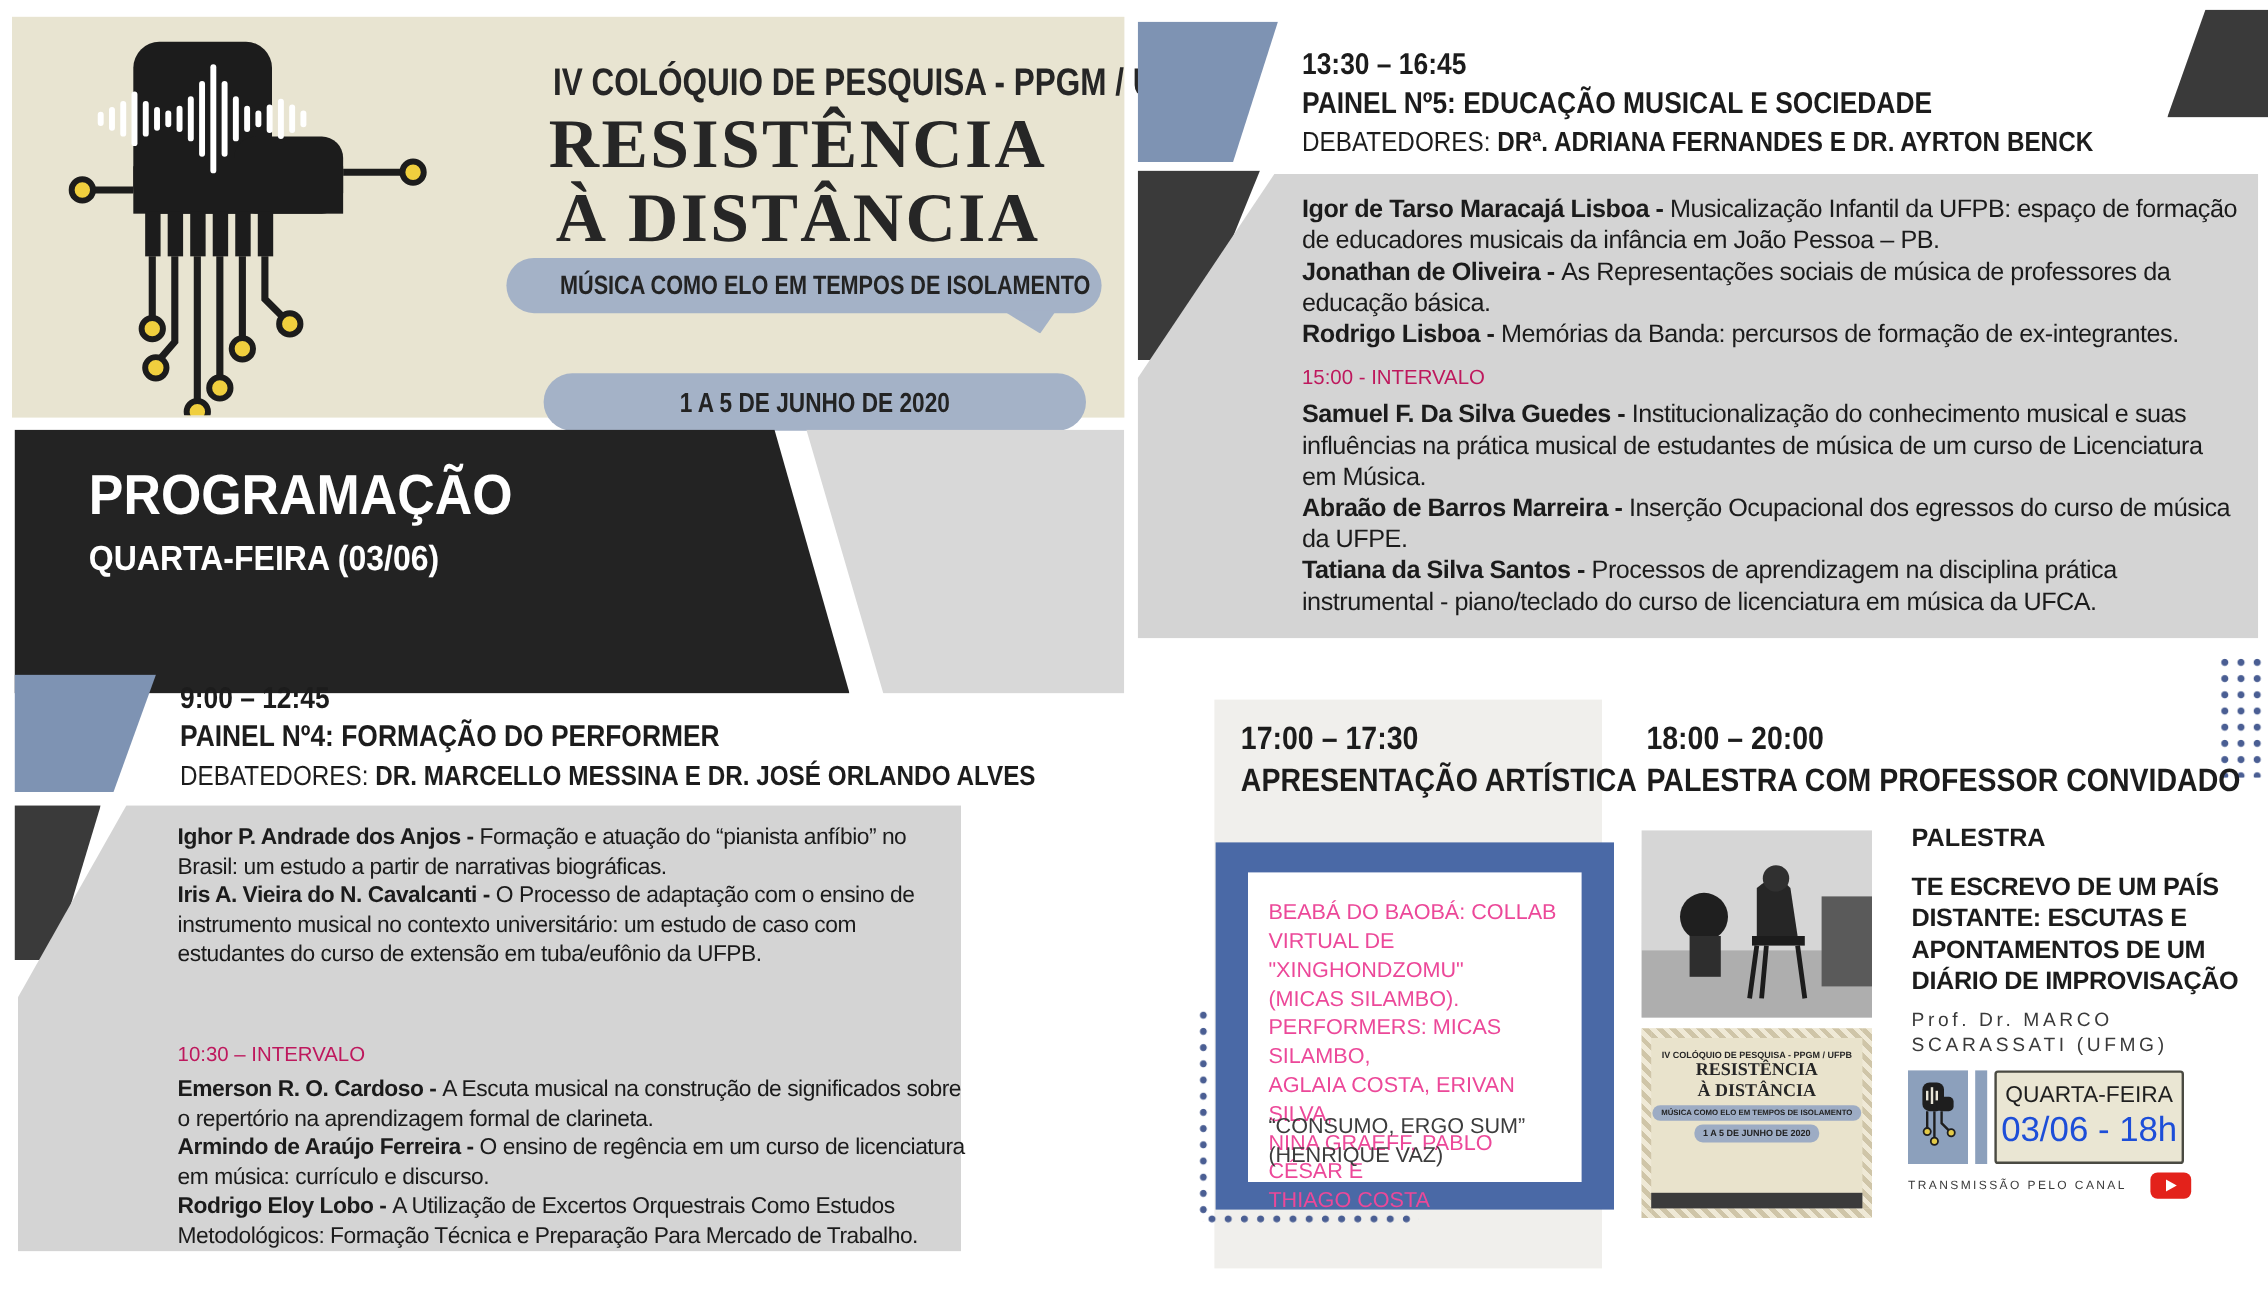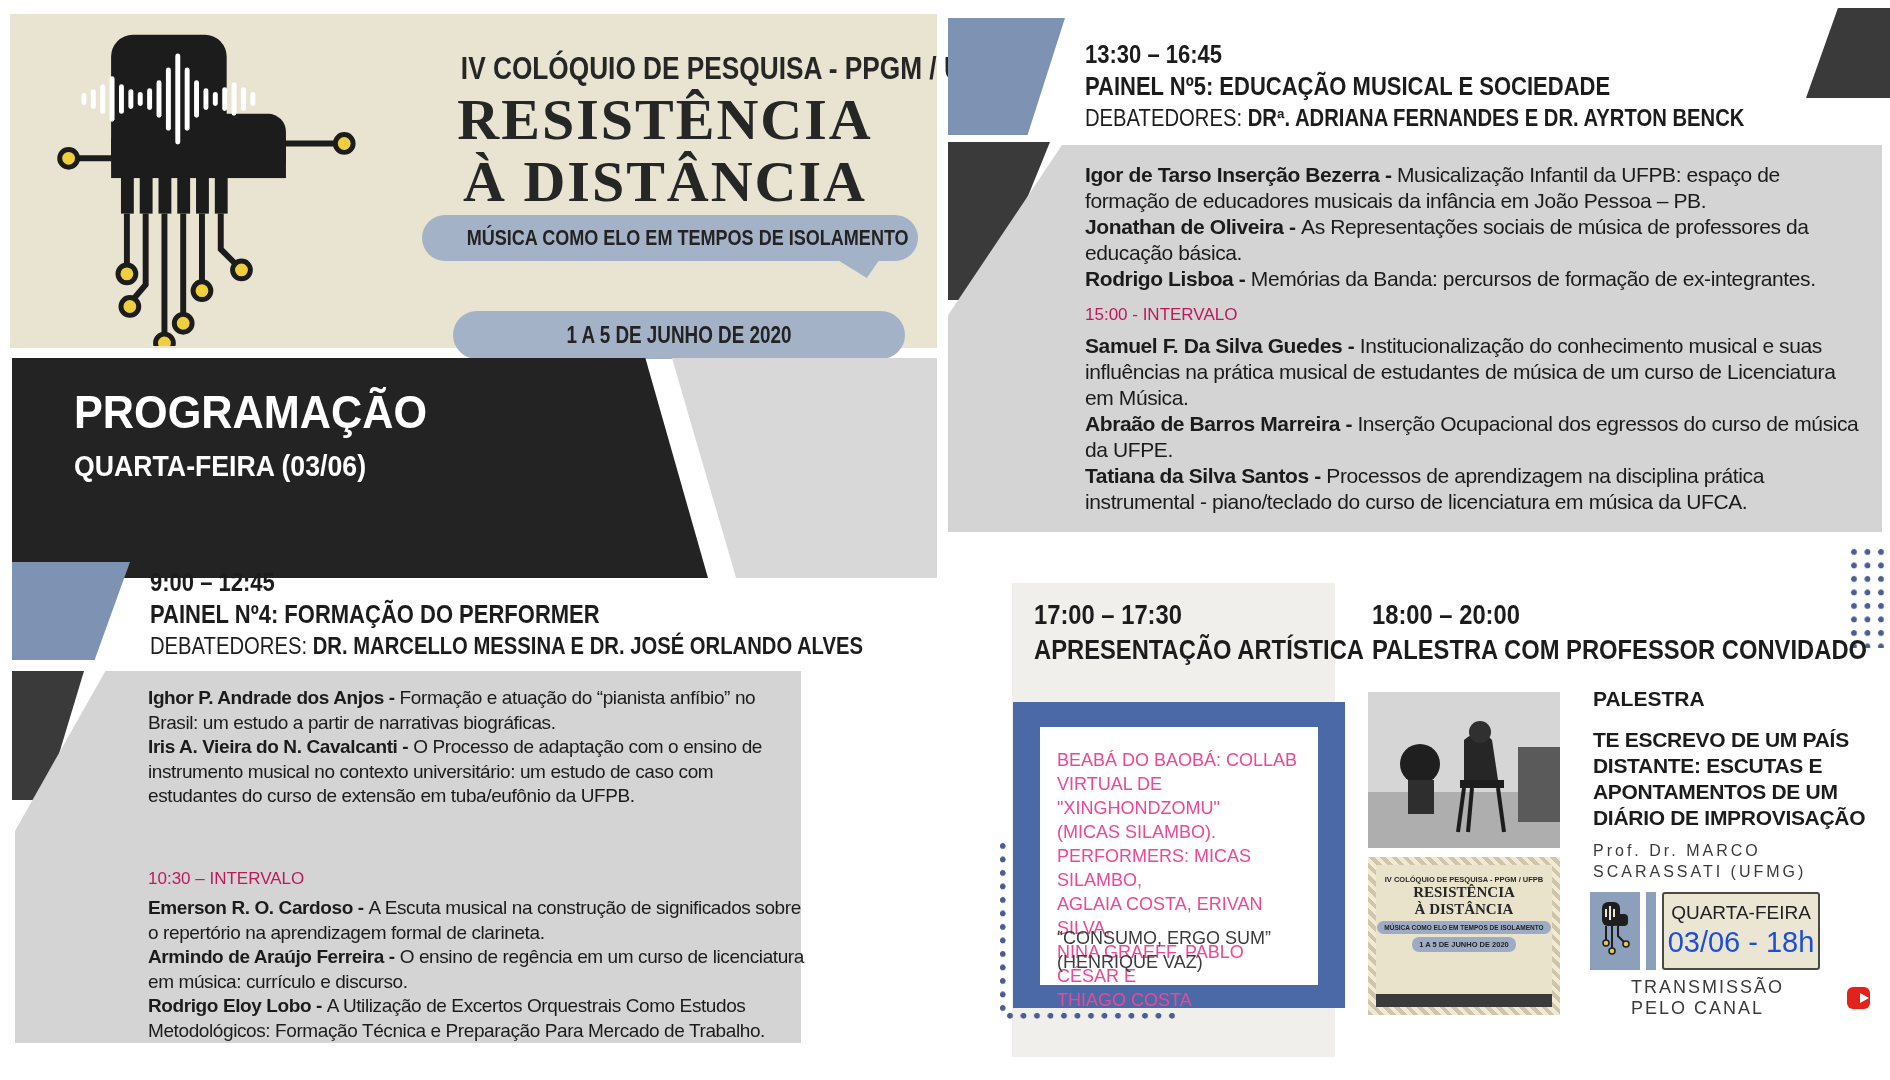--- a/index.html
+++ b/index.html
@@ -93,21 +93,21 @@
   .pal-label{left:1593px;top:687px;font-size:21px;font-weight:bold;}
   .pal-title{left:1593px;top:727px;width:280px;font-size:21px;font-weight:bold;line-height:26px;letter-spacing:-0.3px;}
   .speaker{left:1593px;top:840px;font-size:16px;letter-spacing:3px;line-height:21px;color:#3a3a3a;}
   .chip{left:1590px;top:892px;width:50px;height:78px;background:#8ca0bc;}
   .chipstrip{left:1646px;top:892px;width:10px;height:78px;background:#8ca0bc;}
   .datebox{left:1662px;top:892px;width:158px;height:78px;background:#eae6d3;
            border:2px solid #4a4a42;border-radius:3px;box-sizing:border-box;text-align:center;}
   .date-l1{font-size:19px;margin-top:8px;color:#1f1f1f;}
   .date-l2{font-size:29px;color:#1d4ed8;margin-top:2px;}
   .trans{left:1590px;top:977px;width:280px;color:#3a3a3a;}
-  .trans-l1{font-size:18px;letter-spacing:2px;display:flex;align-items:center;gap:20px;margin-left:41px;}
+  .trans-l1{font-size:10px;letter-spacing:2px;display:flex;align-items:center;gap:20px;}
   .trans-l2{font-size:13px;letter-spacing:1.5px;margin-top:7px;}
   .yt{display:inline-block;width:34px;height:22px;background:#e3221b;border-radius:6px;position:relative;}
   .yt::after{content:"";position:absolute;left:13px;top:6px;border-left:9px solid #fff;
              border-top:5px solid transparent;border-bottom:5px solid transparent;}
 </style>
 </head>
 <body>
 
 <div class="canvas">
 
@@ -206,21 +206,21 @@
       <p class="talk"><strong>Rodrigo Eloy Lobo - </strong><span>A Utilização de Excertos Orquestrais Como Estudos Metodológicos: Formação Técnica e Preparação Para Mercado de Trabalho.</span></p>
     </div>
 
   <div class="abs graybox p5box"></div>
   <div class="abs sec-head" style="left:1085px;top:40px;">
     <div class="time cnd">13:30 – 16:45</div>
     <div class="stitle cnd">PAINEL Nº5: EDUCAÇÃO MUSICAL E SOCIEDADE</div>
     <div class="mods cnd"><span class="lab">DEBATEDORES: </span><strong>DRª. ADRIANA FERNANDES E DR. AYRTON BENCK</strong></div>
   </div>
   <div class="abs talks talks5" style="left:1085px;top:162px;width:784px;">
-      <p class="talk"><strong>Igor de Tarso Inserção Bezerra - </strong><span>Musicalização Infantil da UFPB: espaço de formação de educadores musicais da infância em João Pessoa – PB.</span></p>
+      <p class="talk"><strong>Igor de Tarso Maracajá Lisboa - </strong><span>Musicalização Infantil da UFPB: espaço de formação de educadores musicais da infância em João Pessoa – PB.</span></p>
       <p class="talk"><strong>Jonathan de Oliveira - </strong><span>As Representações sociais de música de professores da educação básica.</span></p>
       <p class="talk"><strong>Rodrigo Lisboa - </strong><span>Memórias da Banda: percursos de formação de ex-integrantes.</span></p>
     </div>
   <div class="abs interval" style="left:1085px;top:305px;">15:00 - INTERVALO</div>
   <div class="abs talks talks5" style="left:1085px;top:333px;width:784px;">
       <p class="talk"><strong>Samuel F. Da Silva Guedes - </strong><span>Institucionalização do conhecimento musical e suas influências na prática musical de estudantes de música de um curso de Licenciatura em Música.</span></p>
       <p class="talk"><strong>Abraão de Barros Marreira - </strong><span>Inserção Ocupacional dos egressos do curso de música da UFPE.</span></p>
       <p class="talk"><strong>Tatiana da Silva Santos - </strong><span>Processos de aprendizagem na disciplina prática instrumental - piano/teclado do curso de licenciatura em música da UFCA.</span></p>
     </div>
   <div class="abs dots gdots"></div>

